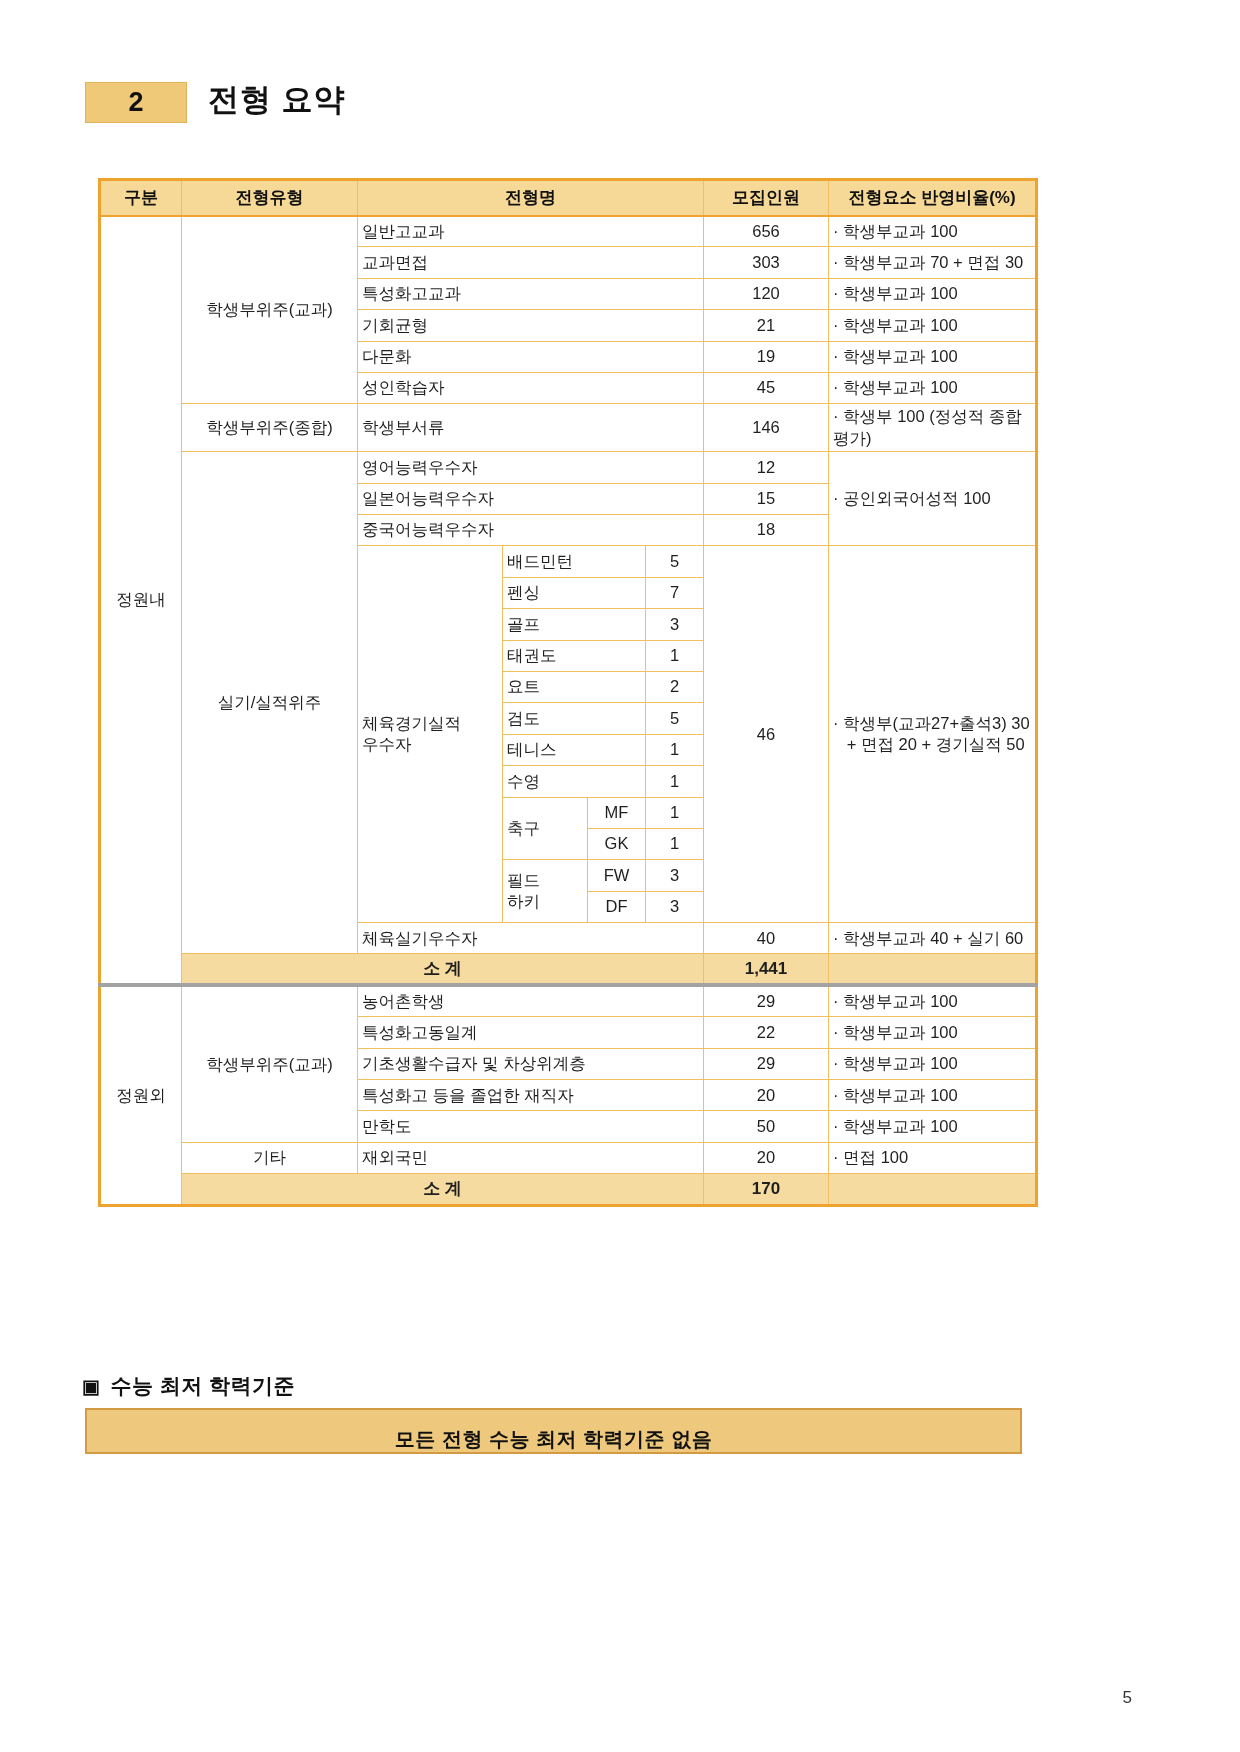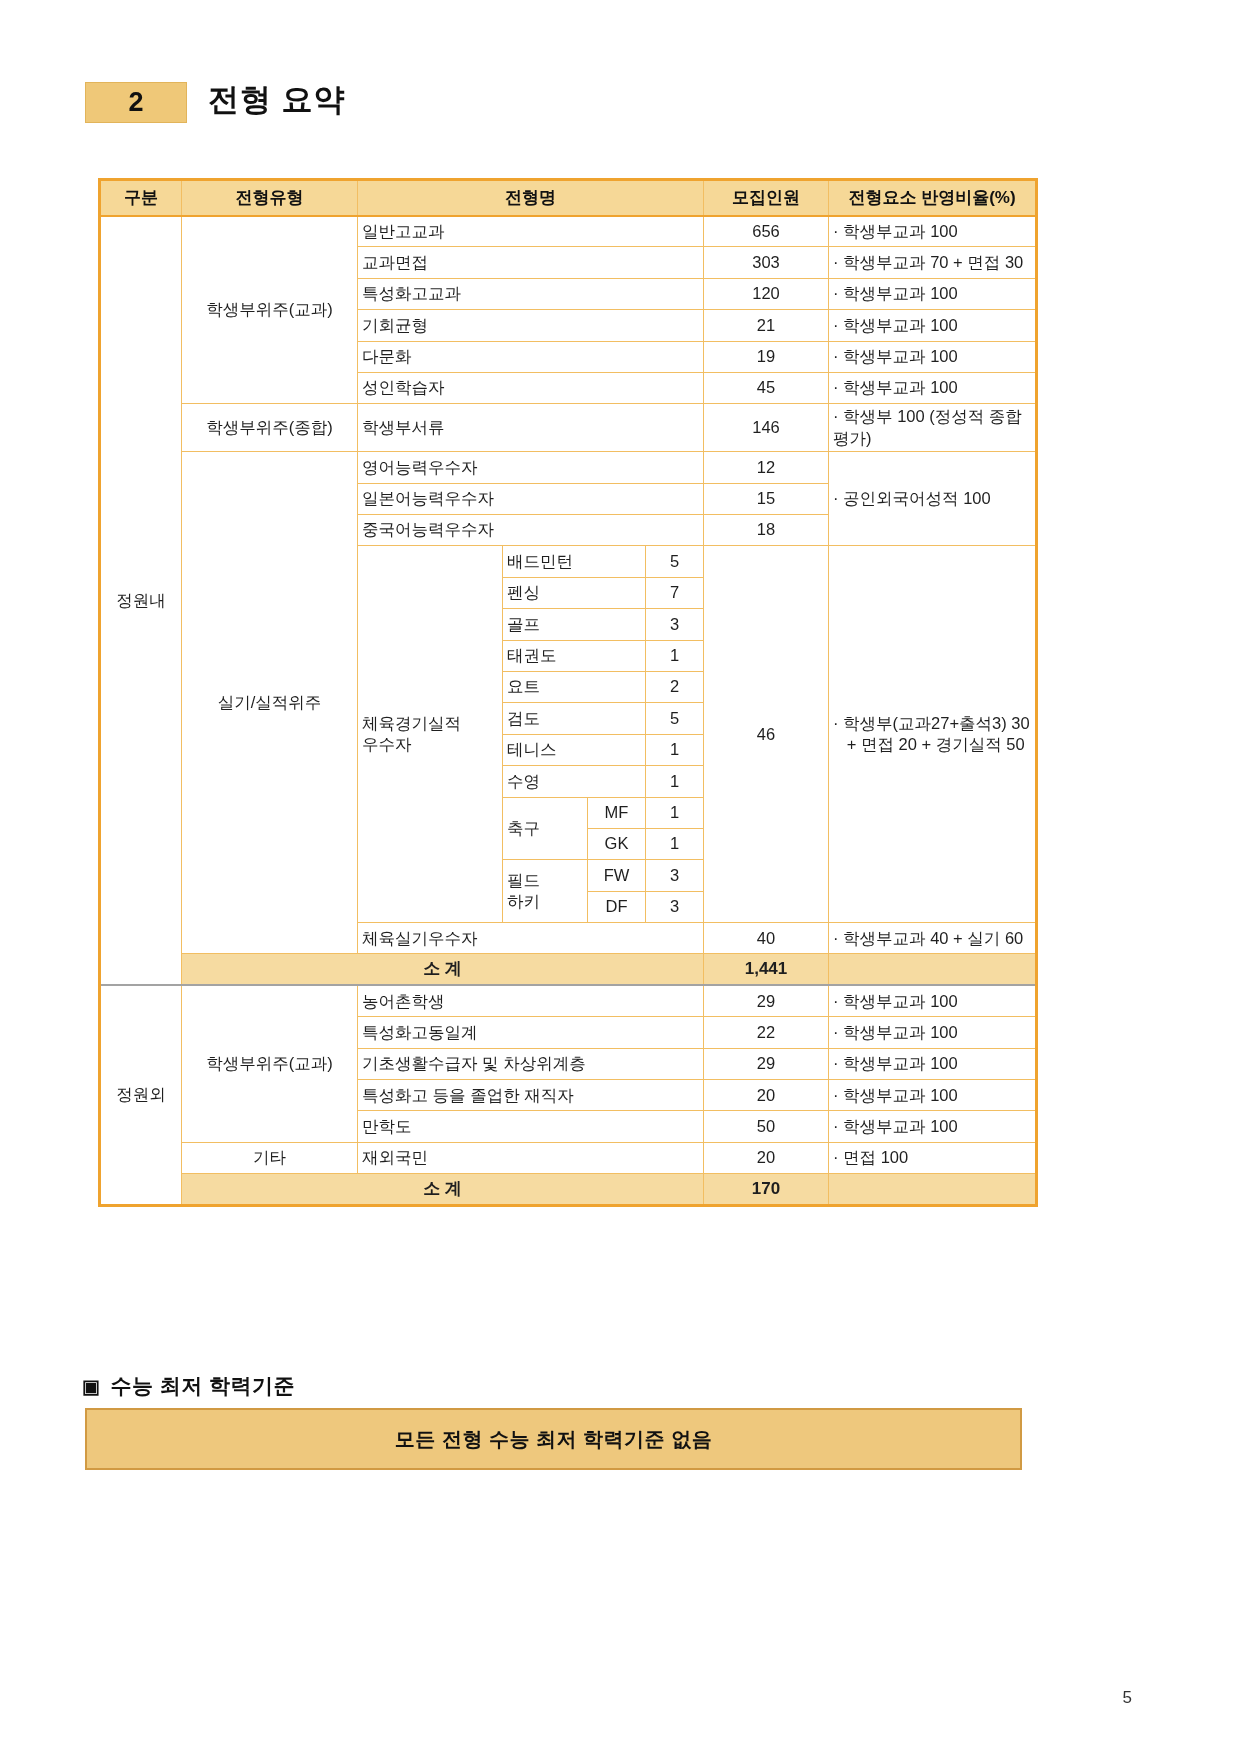--- a/index.html
+++ b/index.html
@@ -27,24 +27,24 @@
   col.c7{width:125px;} col.c8{width:208px;}
   th,td{border:1px solid #f2be62;font-size:16.5px;text-align:center;
     vertical-align:middle;padding:2px 4px;white-space:pre-line;line-height:1.3;
     overflow:hidden;color:#1f1f1f;}
   thead tr{height:36px;}
   tbody tr{height:31.4px;}
   th{background:#f6d897;font-weight:bold;font-size:17px;
     border-bottom:2px solid #efa32f;color:#111;}
   td.l{text-align:left;}
   td.sum{background:#f6dba1;font-weight:bold;font-size:17px;text-align:center;}
-  tr.block-start td{border-top:2px solid #a3a3a3;}
+  tr.block-start td{border-top:4px solid #a3a3a3;}
 
   
-  #notice{position:absolute;left:85px;top:1408px;width:937px;height:62px;
+  #notice{position:absolute;left:85px;top:1408px;width:937px;height:46px;
     box-sizing:border-box;background:#eec87d;border:2px solid #d19a43;
     text-align:center;line-height:58px;font-size:20px;font-weight:bold;color:#111;
     letter-spacing:0.5px;}
 
   .page-num{position:absolute;right:108px;top:1688px;font-size:17px;color:#333;}
 </style>
 </head>
 <body>
 
 <div id="page">

